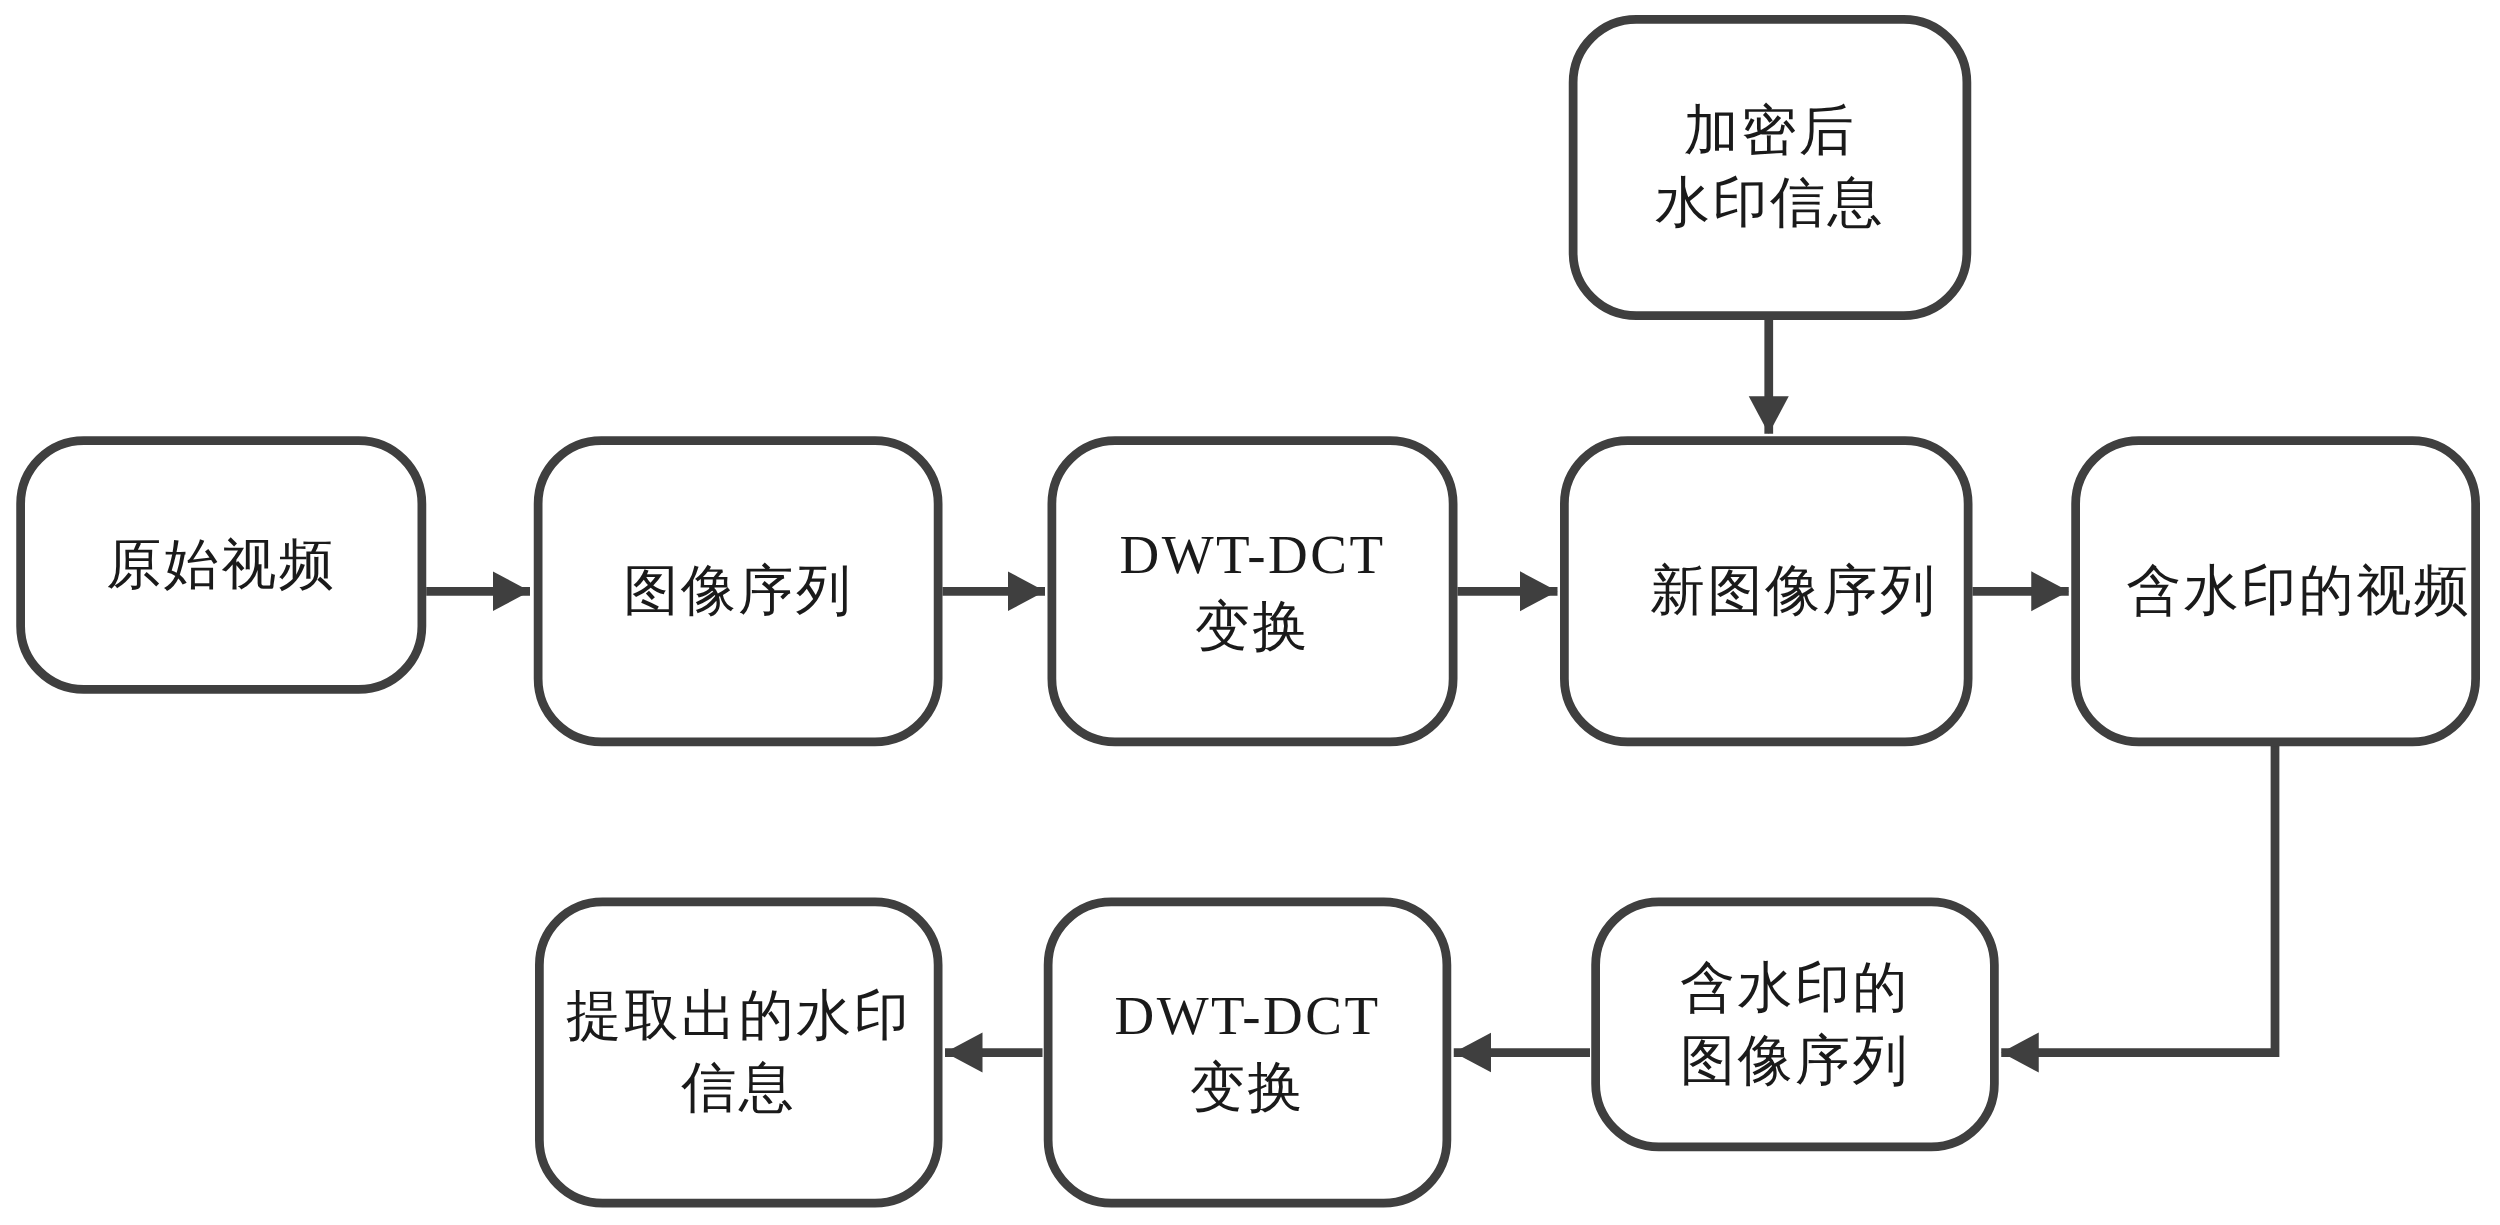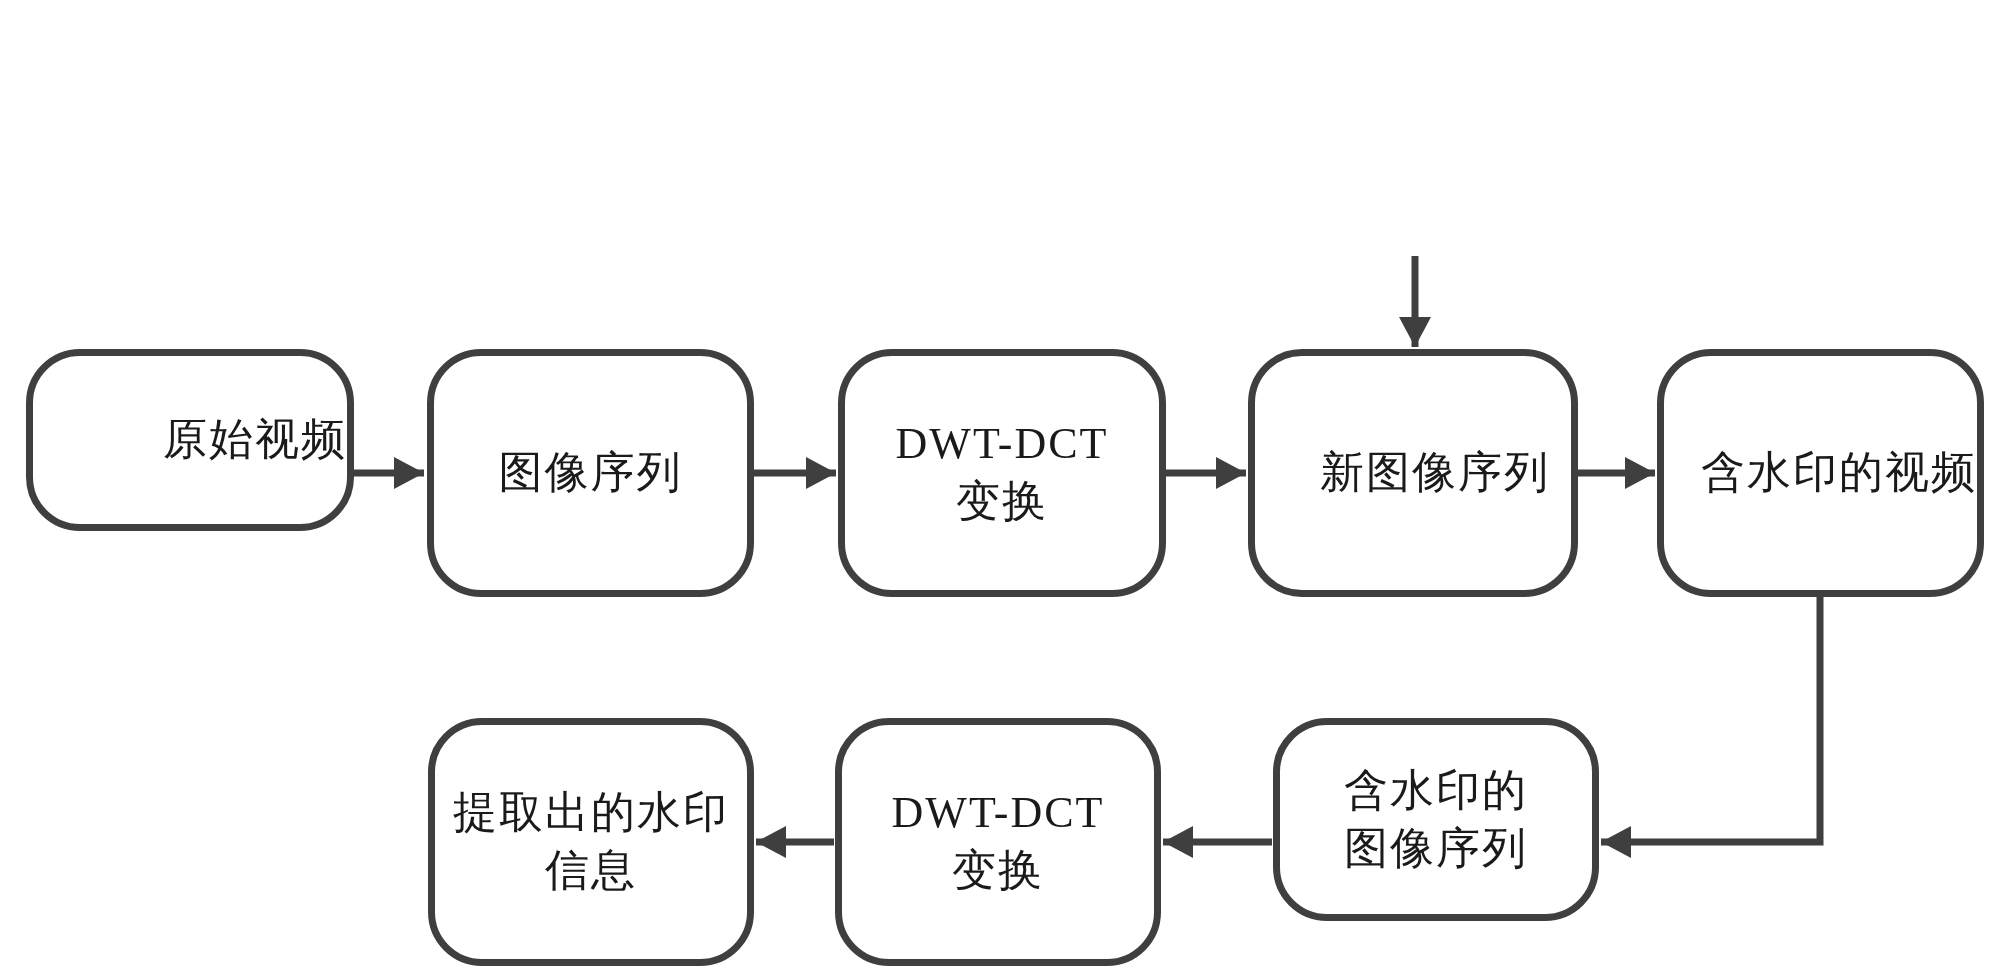--- a/index.html
+++ b/index.html
@@ -59,22 +59,26 @@
     <path class="edge" marker-end="url(#arrow)" d="M341,473 L424,473"></path>
     <path class="edge" marker-end="url(#arrow)" d="M754,473 L836,473"></path>
     <path class="edge" marker-end="url(#arrow)" d="M1166,473 L1246,473"></path>
     <path class="edge" marker-end="url(#arrow)" d="M1415,256 L1415,347"></path>
     <path class="edge" marker-end="url(#arrow)" d="M1578,473 L1655,473"></path>
     <path class="edge" marker-end="url(#arrow)" d="M1820,595 L1820,842 L1601,842"></path>
     <path class="edge" marker-end="url(#arrow)" d="M1272,842 L1163,842"></path>
     <path class="edge" marker-end="url(#arrow)" d="M834,842 L756,842"></path>
   </svg>
 
+  <div class="node" style="left:1255px; top:12px; width:322px; height:244px;">
+    <span class="line">加密后</span>
+    <span class="line">水印信息</span>
+  </div>
 
-  <div class="node" style="left:26px; top:349px; width:328px; height:182px;align-items:flex-end;">
+  <div class="node" style="left:13px; top:349px; width:328px; height:206px;">
     <span class="line">原始视频</span>
   </div>
 
   <div class="node" style="left:427px; top:349px; width:327px; height:248px;">
     <span class="line">图像序列</span>
   </div>
 
   <div class="node" style="left:838px; top:349px; width:328px; height:248px;">
     <span class="line">DWT-DCT</span>
     <span class="line">变换</span>

